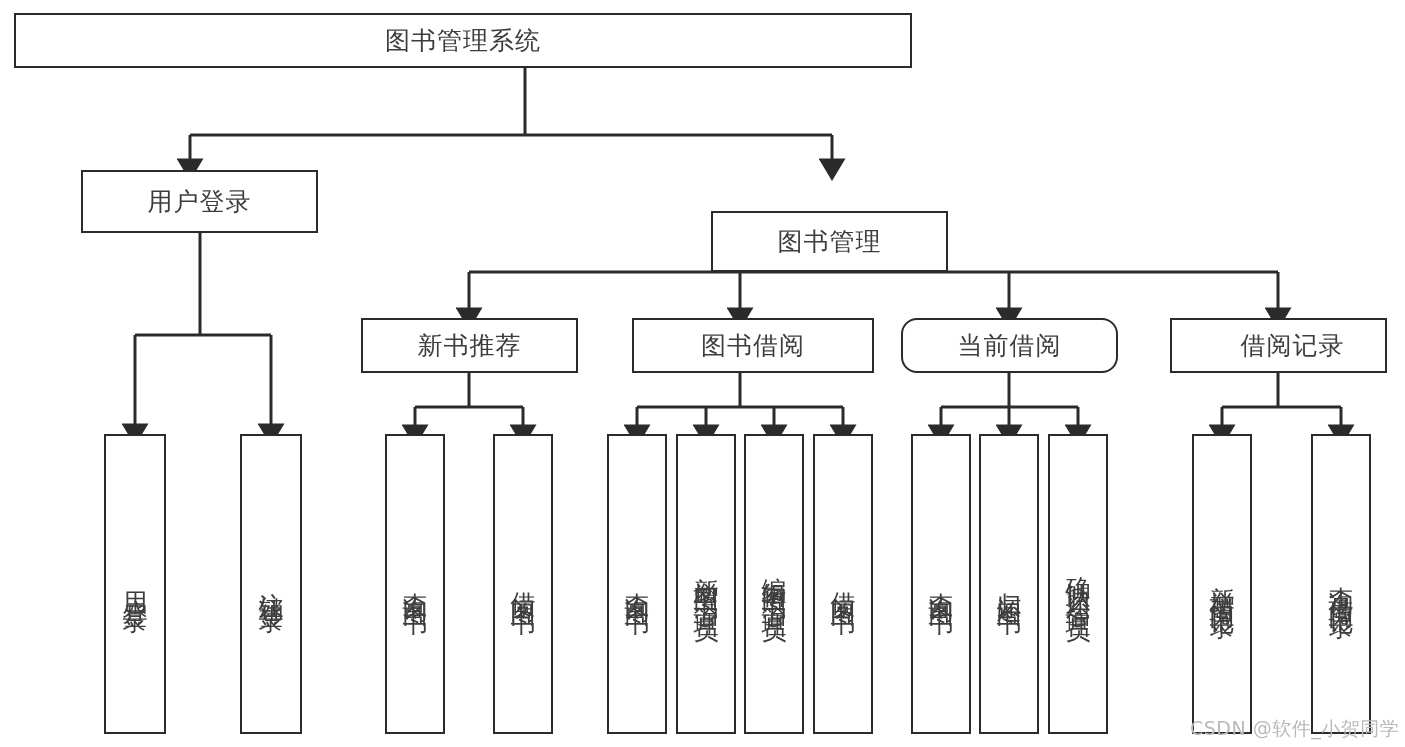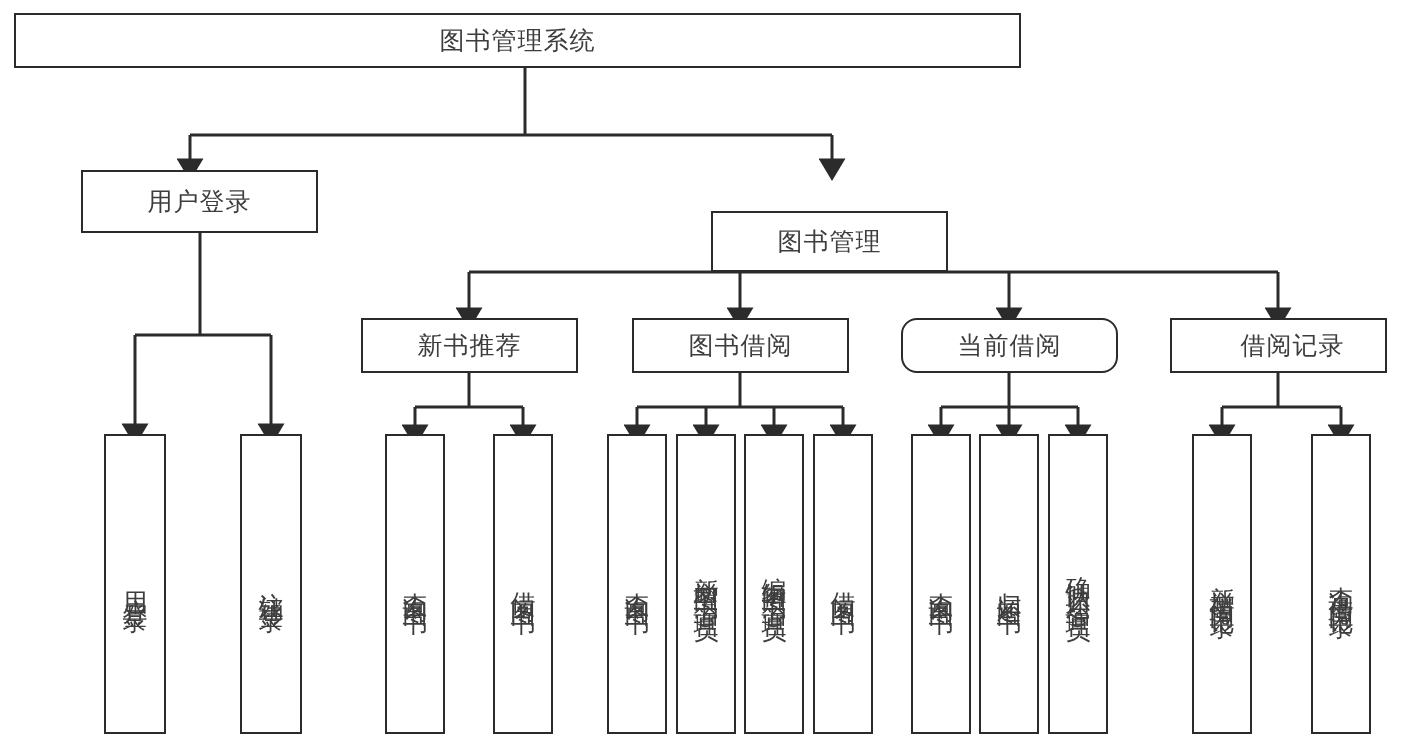--- a/index.html
+++ b/index.html
@@ -116,37 +116,37 @@
       <path d="M1078,407 L1078,428" marker-end="url(#arrowhead)"></path>
 
       <path d="M1278,373 L1278,407"></path>
       <path d="M1222,407 L1341,407"></path>
       <path d="M1222,407 L1222,428" marker-end="url(#arrowhead)"></path>
       <path d="M1341,407 L1341,428" marker-end="url(#arrowhead)"></path>
 
     </g>
   </svg>
 
-  <div class="node horiz" style="left:14px; top:13px; width:1007px; height:55px;">
+  <div class="node horiz" style="left:14px; top:13px; width:898px; height:55px;">
     <span class="label">图书管理系统</span>
   </div>
 
   <div class="node horiz" style="left:81px; top:170px; width:237px; height:63px;">
     <span class="label">用户登录</span>
   </div>
 
   <div class="node horiz" style="left:711px; top:171px; width:237px; height:61px;margin-top:40px;">
     <span class="label">图书管理</span>
   </div>
 
   <div class="node horiz" style="left:361px; top:318px; width:217px; height:55px;">
     <span class="label">新书推荐</span>
   </div>
 
-  <div class="node horiz" style="left:632px; top:318px; width:217px; height:55px;">
+  <div class="node horiz" style="left:632px; top:318px; width:242px; height:55px;">
     <span class="label">图书借阅</span>
   </div>
 
   <div class="node horiz" style="left:901px; top:318px; width:217px; height:55px;border-radius:16px;">
     <span class="label">当前借阅</span>
   </div>
 
   <div class="node horiz" style="left:1170px; top:318px; width:217px; height:55px;padding-left:28px;">
     <span class="label">借阅记录</span>
   </div>
@@ -188,14 +188,15 @@
     <span class="label">确认归还（管理员）</span>
   </div>
 
   <div class="node vert" style="left:1192px; top:434px; width:60px; height:300px;">
     <span class="label">新增借阅记录</span>
   </div>
   <div class="node vert" style="left:1311px; top:434px; width:60px; height:300px;">
     <span class="label">查询借阅记录</span>
   </div>
 
+  <div id="watermark" style="left:1190px; top:716px;">CSDN @软件_小贺同学</div>
 
 </div>
 
 </body></html>

